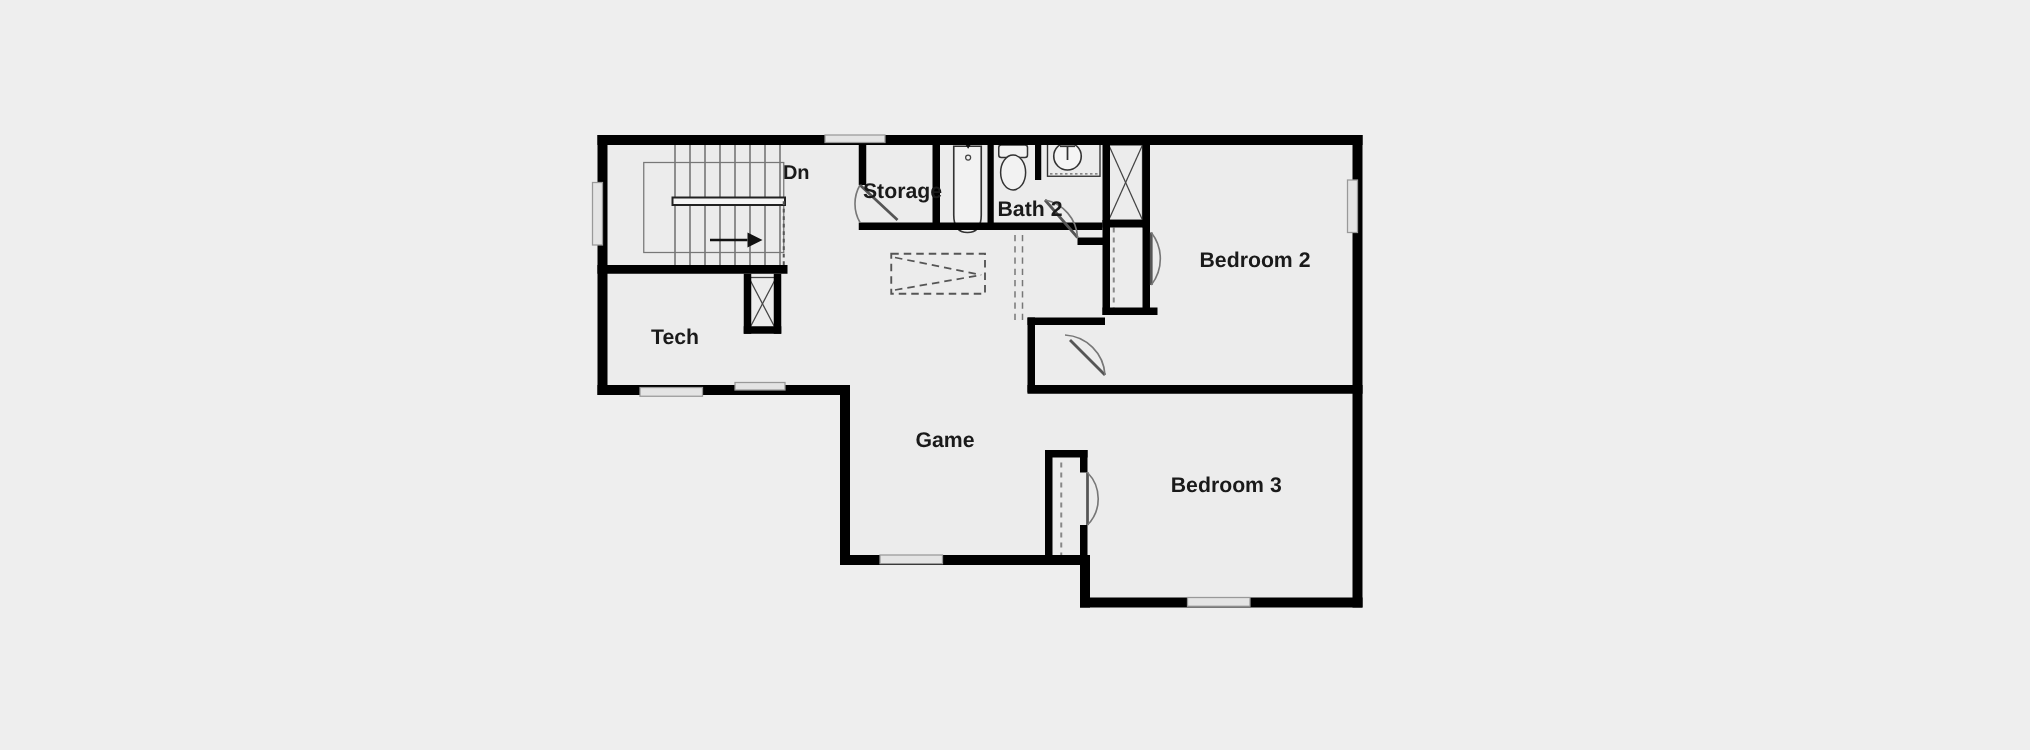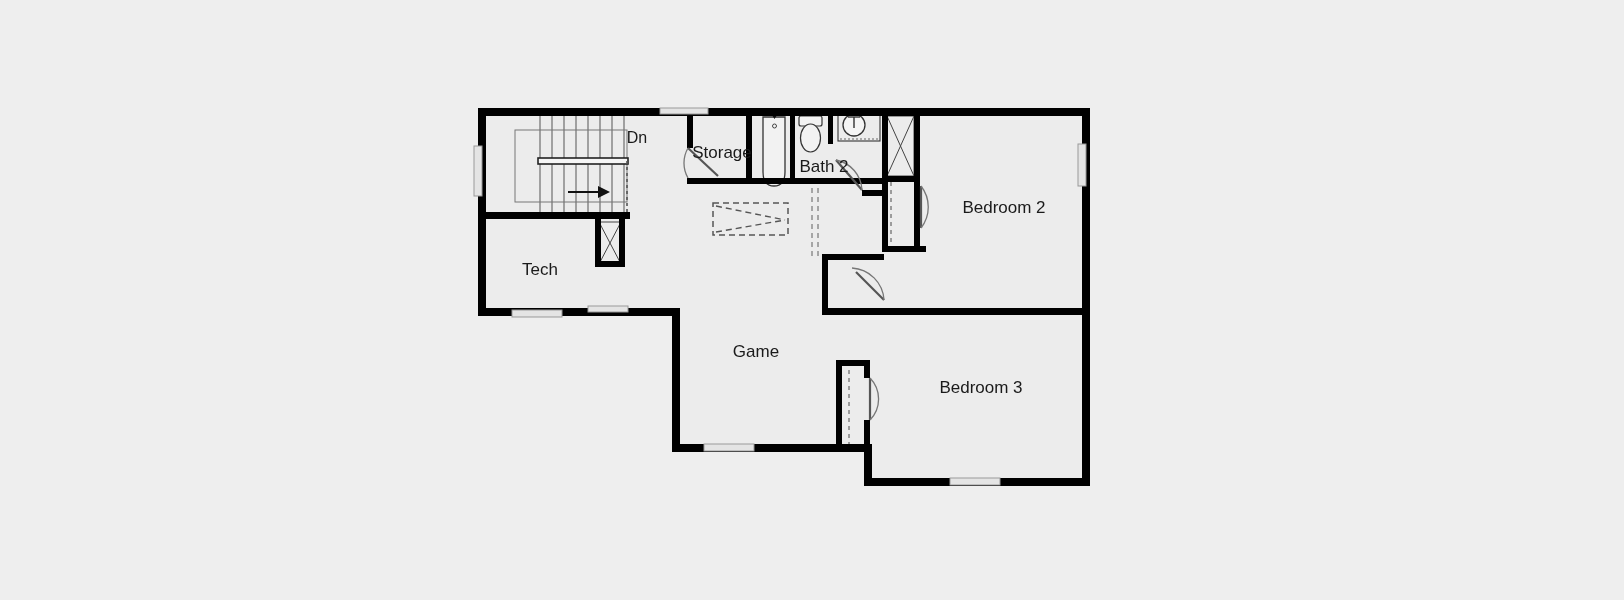--- a/index.html
+++ b/index.html
@@ -11,20 +11,21 @@
     width: 1624px;
     height: 600px;
     overflow: hidden;
     font-family: "Liberation Sans", sans-serif;
   }
   #plan-wrap {
     position: relative;
     width: 1616px;
     height: 600px;
     background: #eeeeee;
+    font-weight: bold;
   }
   svg#floorplan {
     display: block;
     width: 1624px;
     height: 600px;
   }
   .room-label {
     font-family: "Liberation Sans", sans-serif;
     font-size: 17px;
     fill: #1a1a1a;

